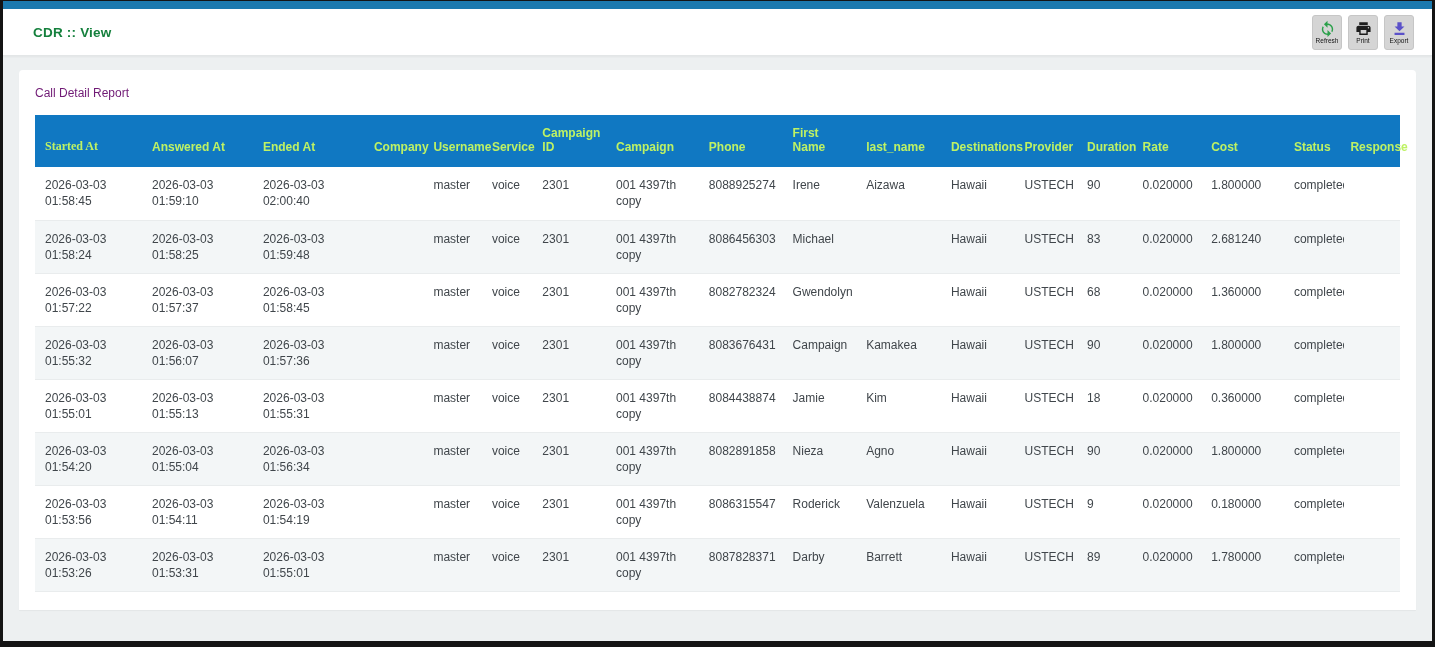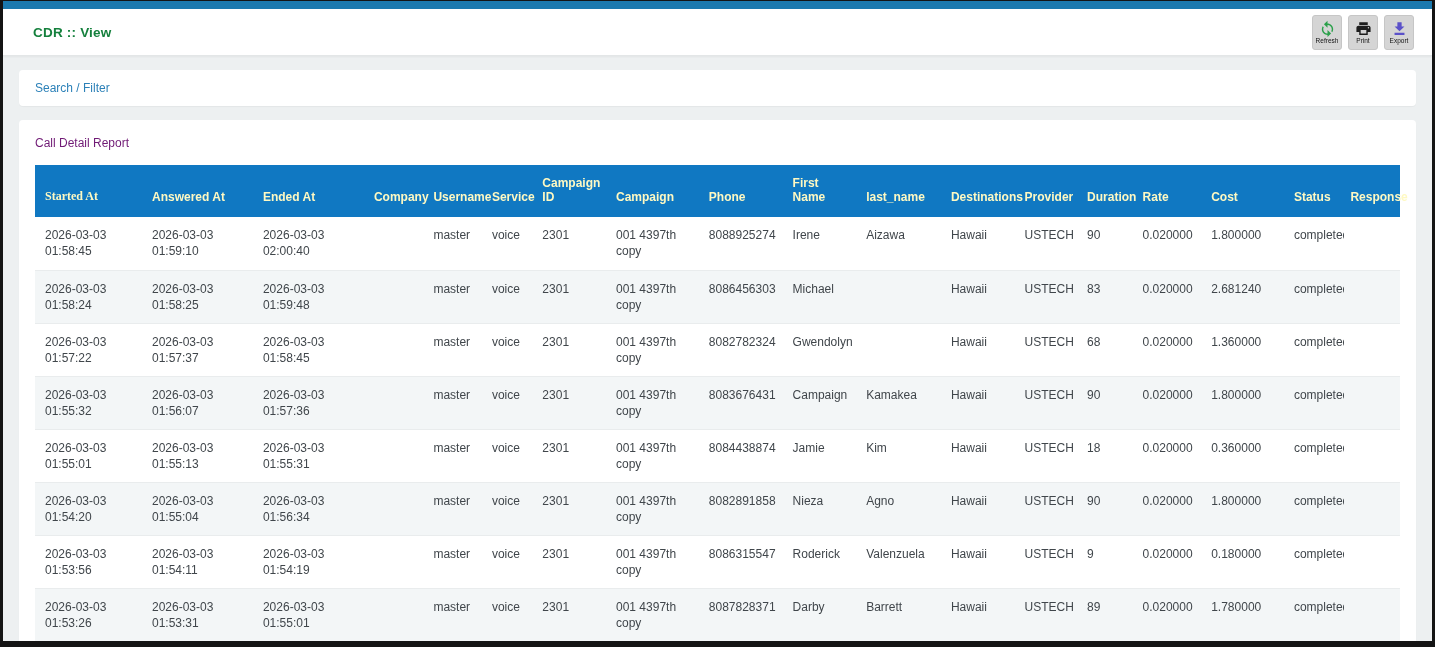--- a/index.html
+++ b/index.html
@@ -78,21 +78,21 @@
     color: #701a75; font-size: 12px;
     margin-bottom: 15px;
   }
   table.cdr {
     width: 100%;
     border-collapse: collapse;
     table-layout: fixed;
   }
   table.cdr thead th {
     background: #1078c2;
-    color: #fef9c3;
+    color: #bef264;
     font-size: 12px; font-weight: 700;
     text-align: left;
     vertical-align: bottom;
     padding: 8px 6px 13px 6px;
     height: 52px;
   }
   table.cdr thead th:first-child { padding-left: 10px; font-family: Liberation Serif, serif; }
   table.cdr tbody td {
     font-size: 12px; color: #40464b;
     vertical-align: top;
@@ -136,23 +136,20 @@
             <path fill="#5b51c9" d="M19 9h-4V3H9v6H5l7 7 7-7zM5 18v3h14v-3H5z"></path>
           </svg>
         </span>
         <span class="btn-label">Export</span>
       </button>
     </div>
   </header>
 
   <div class="content">
 
-    <div class="panel search-panel">
-      <a class="search-filter-link">Search / Filter</a>
-    </div>
 
     <div class="panel report-panel">
       <div class="report-heading">Call Detail Report</div>
 
       <table class="cdr">
         <colgroup>
           <col style="width:110px">
             <col style="width:110px">
             <col style="width:110px">
           <col style="width:59px">

